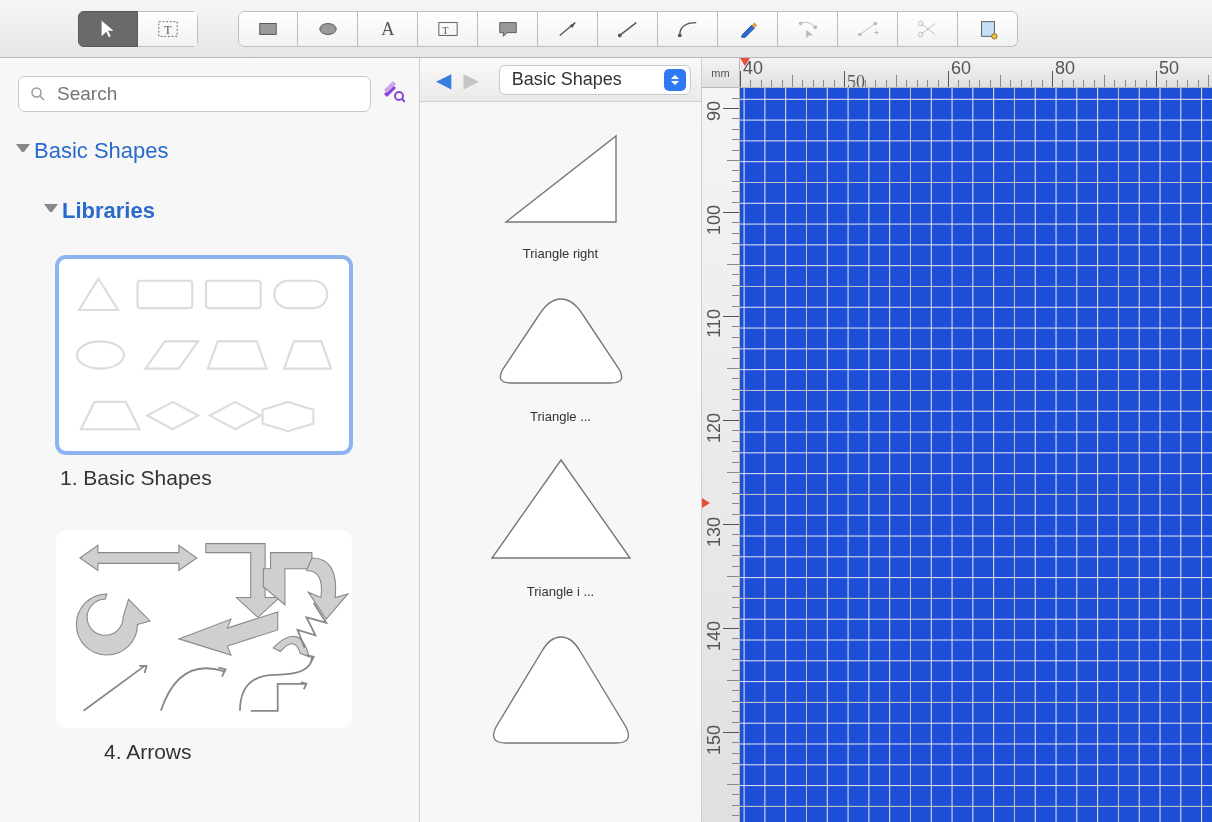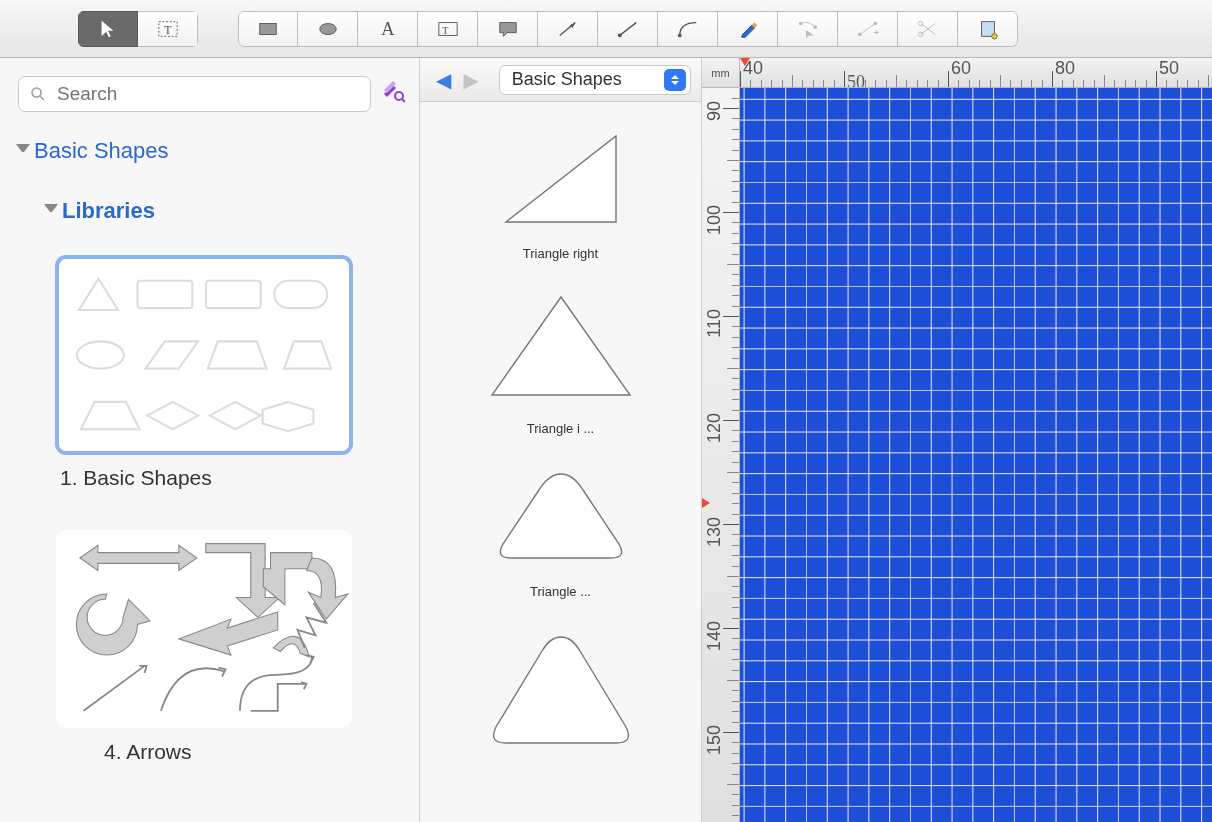--- a/index.html
+++ b/index.html
@@ -336,30 +336,30 @@
       </div>
     </div>
     <div class="shape-list">
       <div class="shape-item">
         <svg width="130" height="96" viewBox="0 0 130 96">
             <path d="M10 90 L120 4 L120 90 Z" fill="#fff" stroke="#777" stroke-width="1.4"></path>
           </svg>
         <div class="lbl">Triangle right</div>
       </div>
       <div class="shape-item">
+        <svg width="140" height="100" viewBox="0 0 140 100">
+            <path d="M70 8 Q82 8 92 24 L128 78 Q136 92 120 92 L20 92 Q4 92 12 78 L48 24 Q58 8 70 8 Z" fill="#fff" stroke="#777" stroke-width="1.4"></path>
+          </svg>
+        <div class="lbl">Triangle  ...</div>
+      </div>
+      <div class="shape-item">
         <svg width="150" height="112" viewBox="0 0 150 112">
             <path d="M75 6 L144 104 L6 104 Z" fill="#fff" stroke="#777" stroke-width="1.4"></path>
           </svg>
         <div class="lbl">Triangle i ...</div>
-      </div>
-      <div class="shape-item">
-        <svg width="140" height="100" viewBox="0 0 140 100">
-            <path d="M70 8 Q82 8 92 24 L128 78 Q136 92 120 92 L20 92 Q4 92 12 78 L48 24 Q58 8 70 8 Z" fill="#fff" stroke="#777" stroke-width="1.4"></path>
-          </svg>
-        <div class="lbl">Triangle  ...</div>
       </div>
       <div class="shape-item">
         <svg width="150" height="120" viewBox="0 0 150 120">
             <path d="M75 8 Q86 8 94 22 L140 98 Q148 114 130 114 L20 114 Q2 114 10 98 L56 22 Q64 8 75 8 Z" fill="#fff" stroke="#777" stroke-width="1.4"></path>
           </svg>
       </div>
     </div>
   </div>
 
   <div class="canvas-area">

